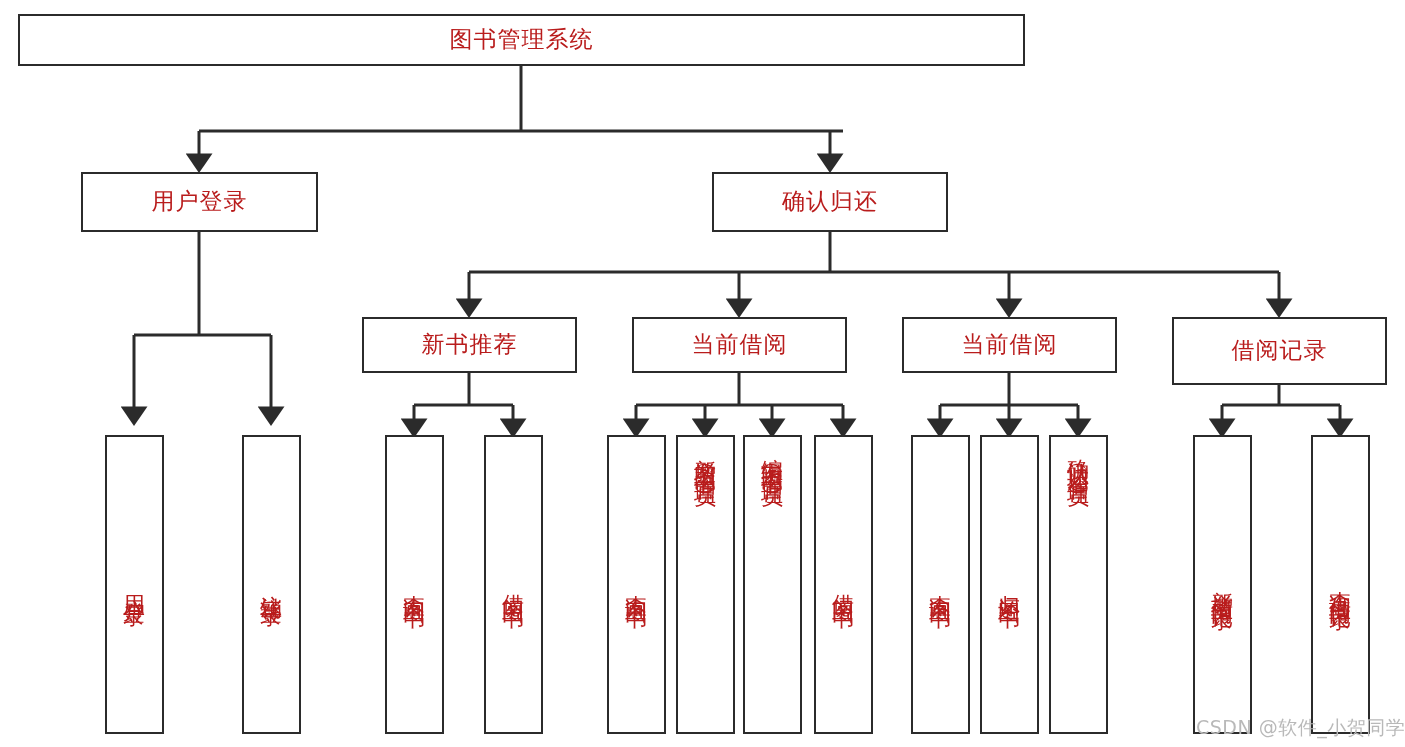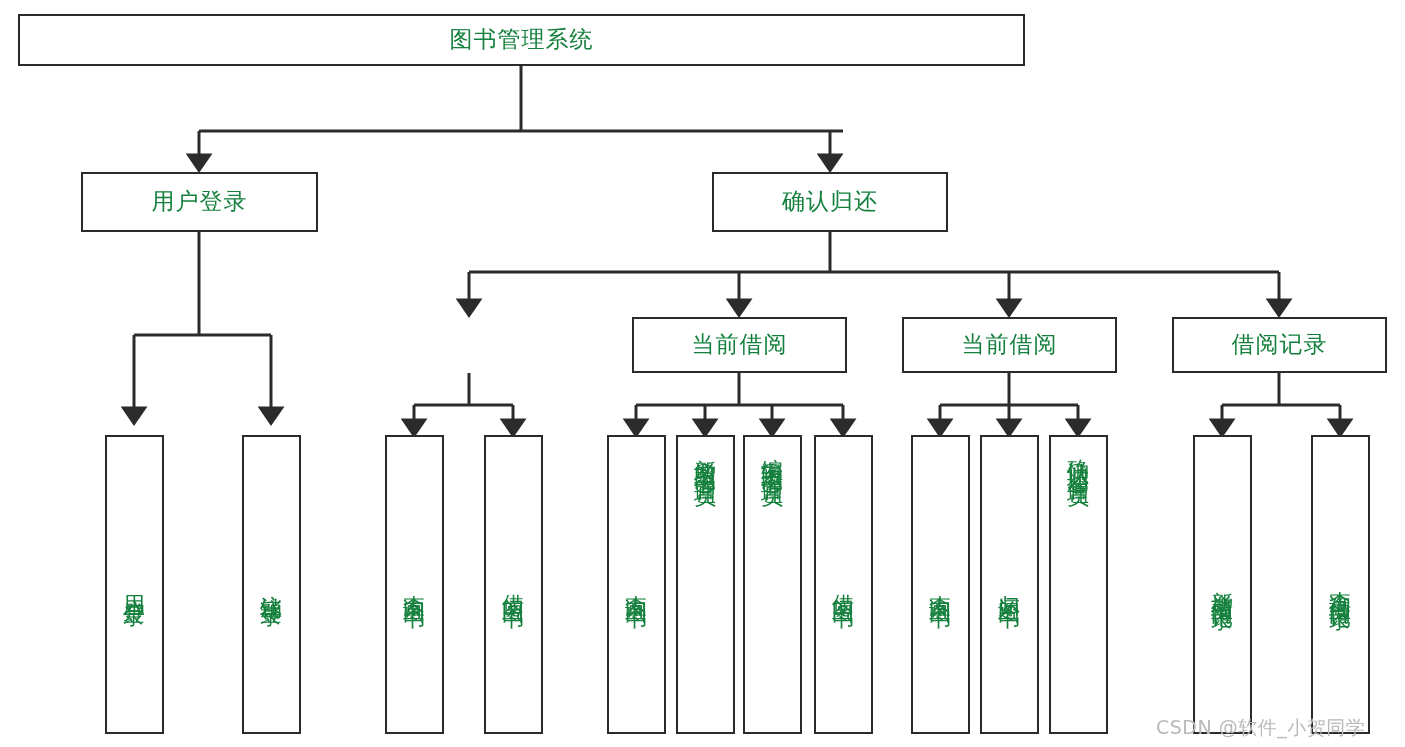--- a/index.html
+++ b/index.html
@@ -24,21 +24,21 @@
   }
   .node{
     position:absolute;
     box-sizing:border-box;
     background:#ffffff;
     border:2.5px solid #2b2b2b;
     display:flex;
     align-items:center;
     justify-content:center;
     text-align:center;
-    color:#15803d;
+    color:#b91c1c;
   }
   .node.horiz{
     font-size:23px;
     letter-spacing:1px;
     line-height:1.2;
   }
   .node.root{ font-size:23px; }
   .node.leaf{
     font-size:22px;
     align-items:flex-start;
@@ -129,27 +129,30 @@
     <span>图书管理系统</span>
   </div>
 
   <div class="node horiz" style="left:81px; top:172px; width:237px; height:60px;">
     <span>用户登录</span>
   </div>
   <div class="node horiz" style="left:712px; top:172px; width:236px; height:60px;">
     <span>确认归还</span>
   </div>
 
+  <div class="node horiz" style="left:362px; top:317px; width:215px; height:56px;">
+    <span>新书推荐</span>
+  </div>
   <div class="node horiz" style="left:632px; top:317px; width:215px; height:56px;">
     <span>当前借阅</span>
   </div>
   <div class="node horiz" style="left:902px; top:317px; width:215px; height:56px;text-align:right;">
     <span>当前借阅</span>
   </div>
-  <div class="node horiz" style="left:1172px; top:317px; width:215px; height:56px;">
+  <div class="node horiz" style="left:1172px; top:317px; width:215px; height:68px;">
     <span>借阅记录</span>
   </div>
 
   <div class="node leaf" style="left:105px; top:435px; width:59px; height:299px;">
     <span class="leafinner">
         <span class="vtext">用户登录</span>
       </span>
   </div>
   <div class="node leaf" style="left:242px; top:435px; width:59px; height:299px;">
     <span class="leafinner">
@@ -209,15 +212,15 @@
     <span class="leafinner">
         <span class="vtext">新增借阅记录</span>
       </span>
   </div>
   <div class="node leaf" style="left:1311px; top:435px; width:59px; height:299px;">
     <span class="leafinner">
         <span class="vtext">查询借阅记录</span>
       </span>
   </div>
 
-  <div class="watermark" style="left:1156px; top:715px;text-align:right;">CSDN @软件_小贺同学</div>
+  <div class="watermark" style="left:1196px; top:715px;text-align:right;">CSDN @软件_小贺同学</div>
 
 </div>
 
 </body></html>

